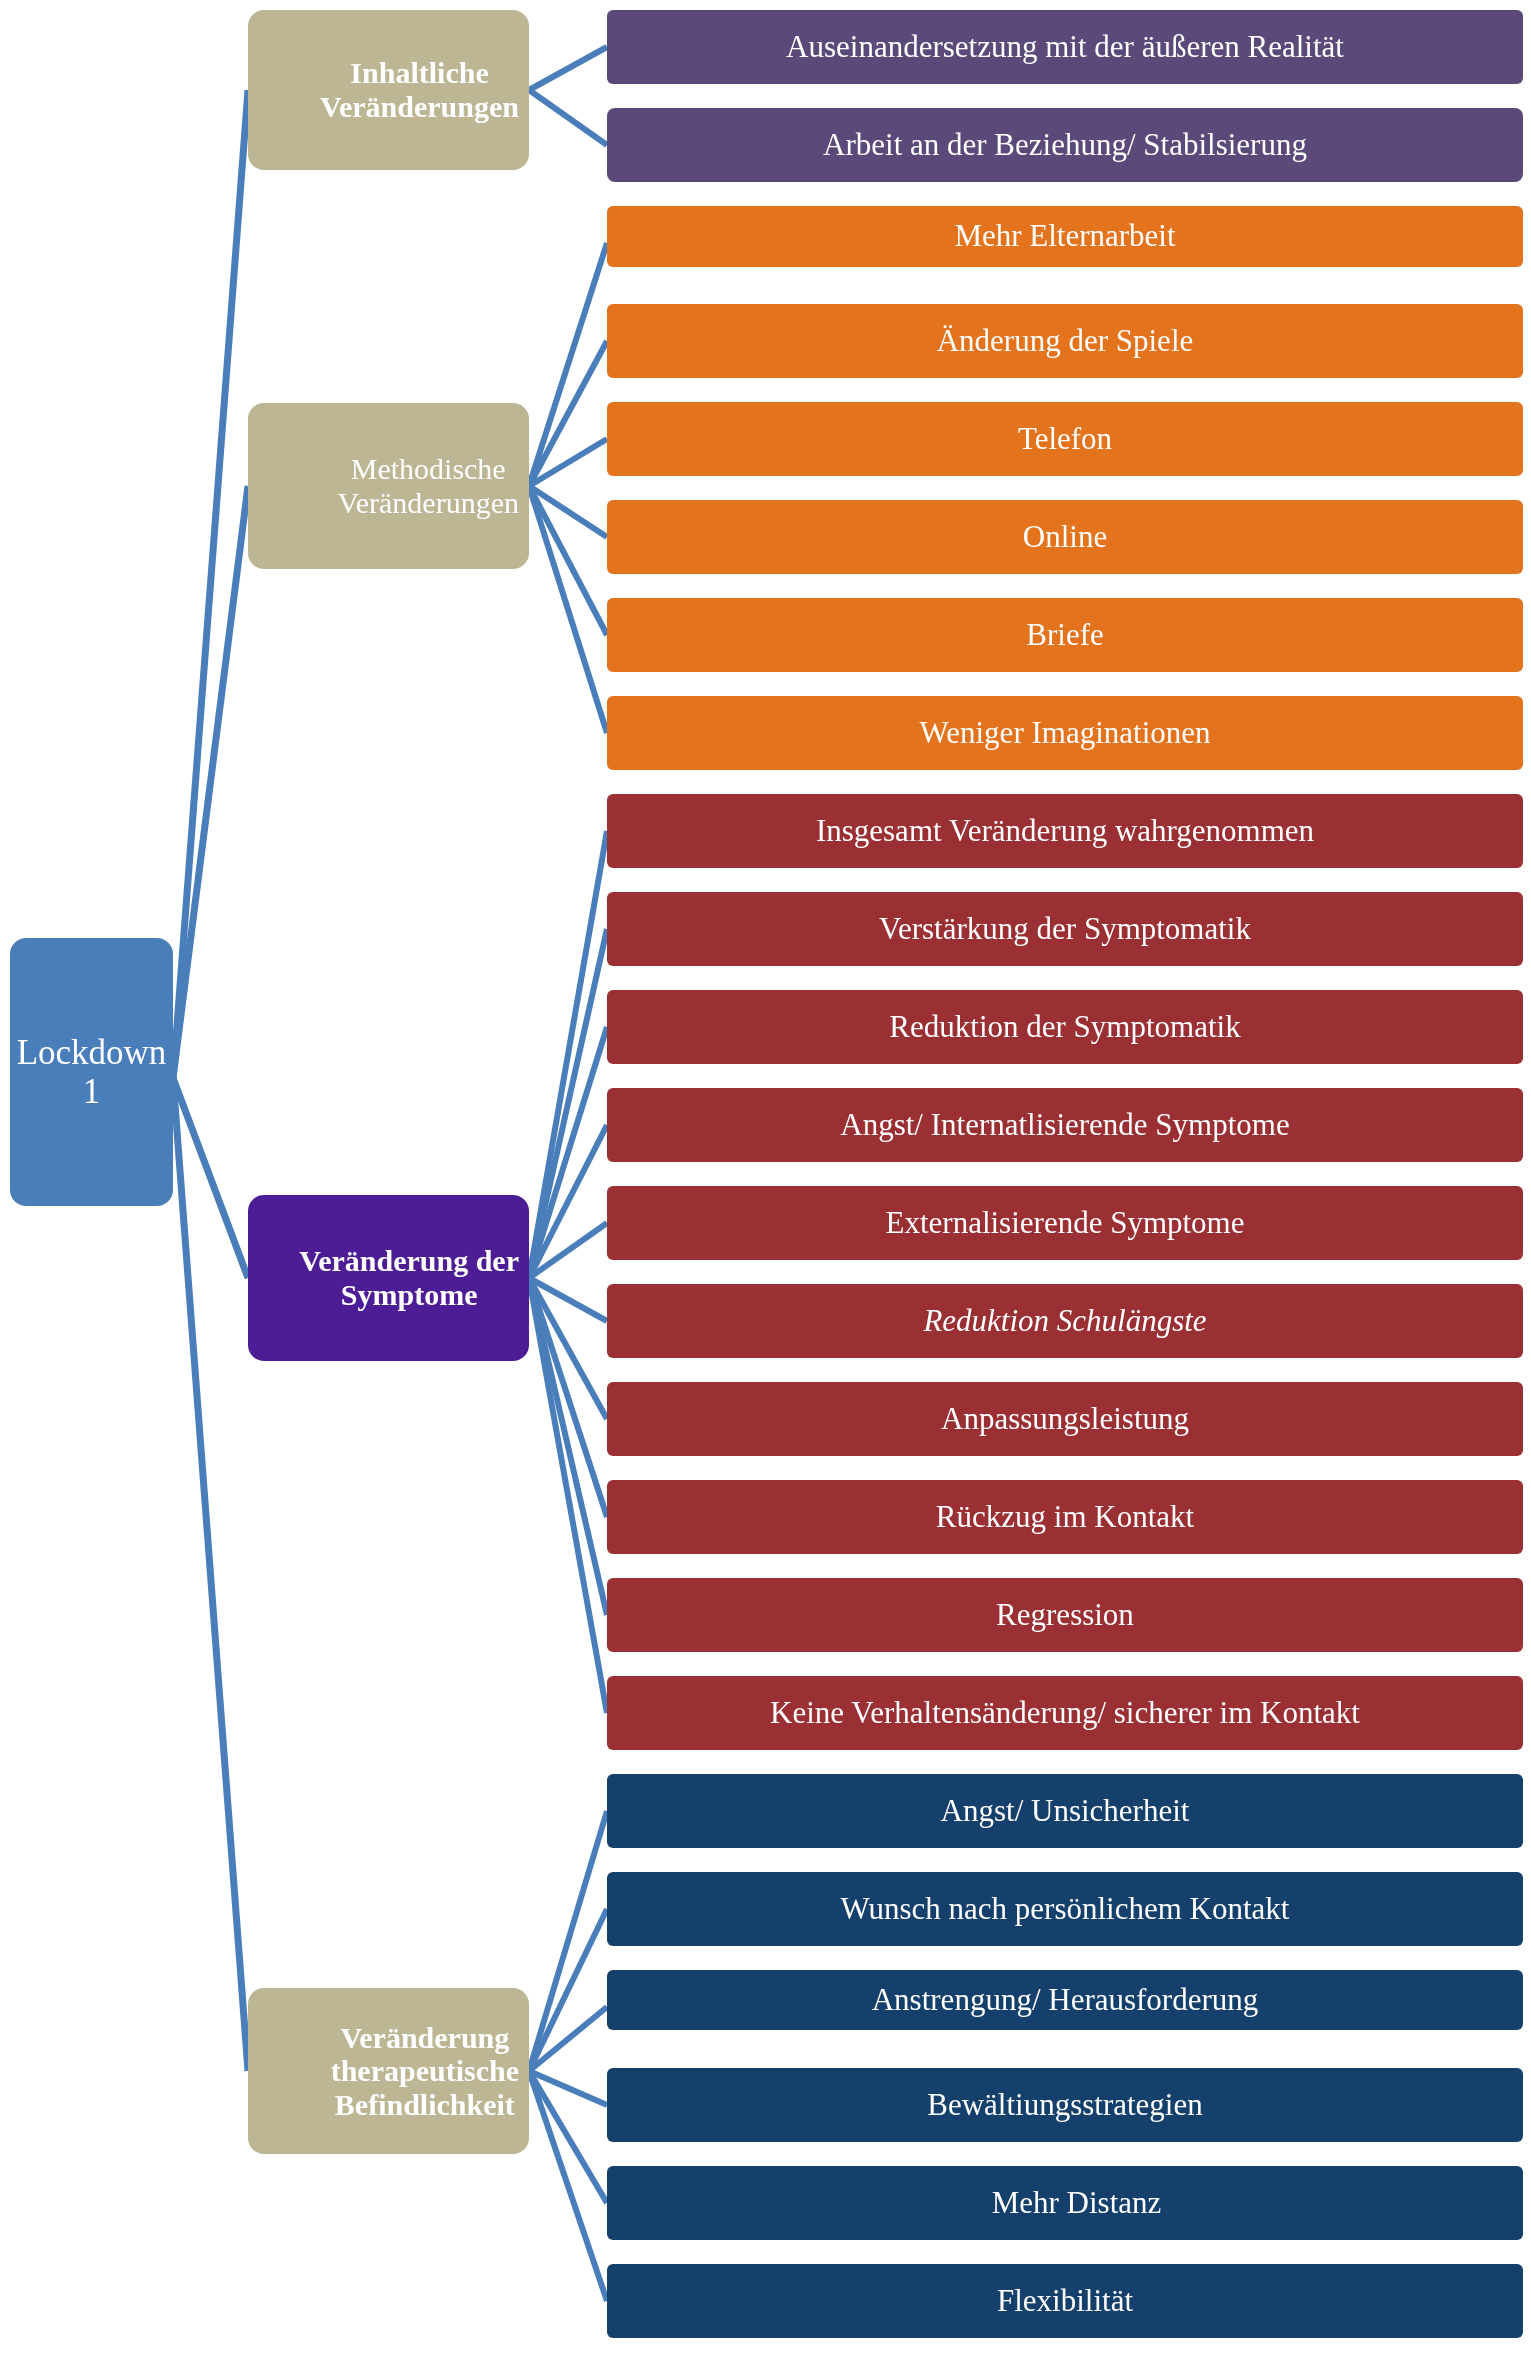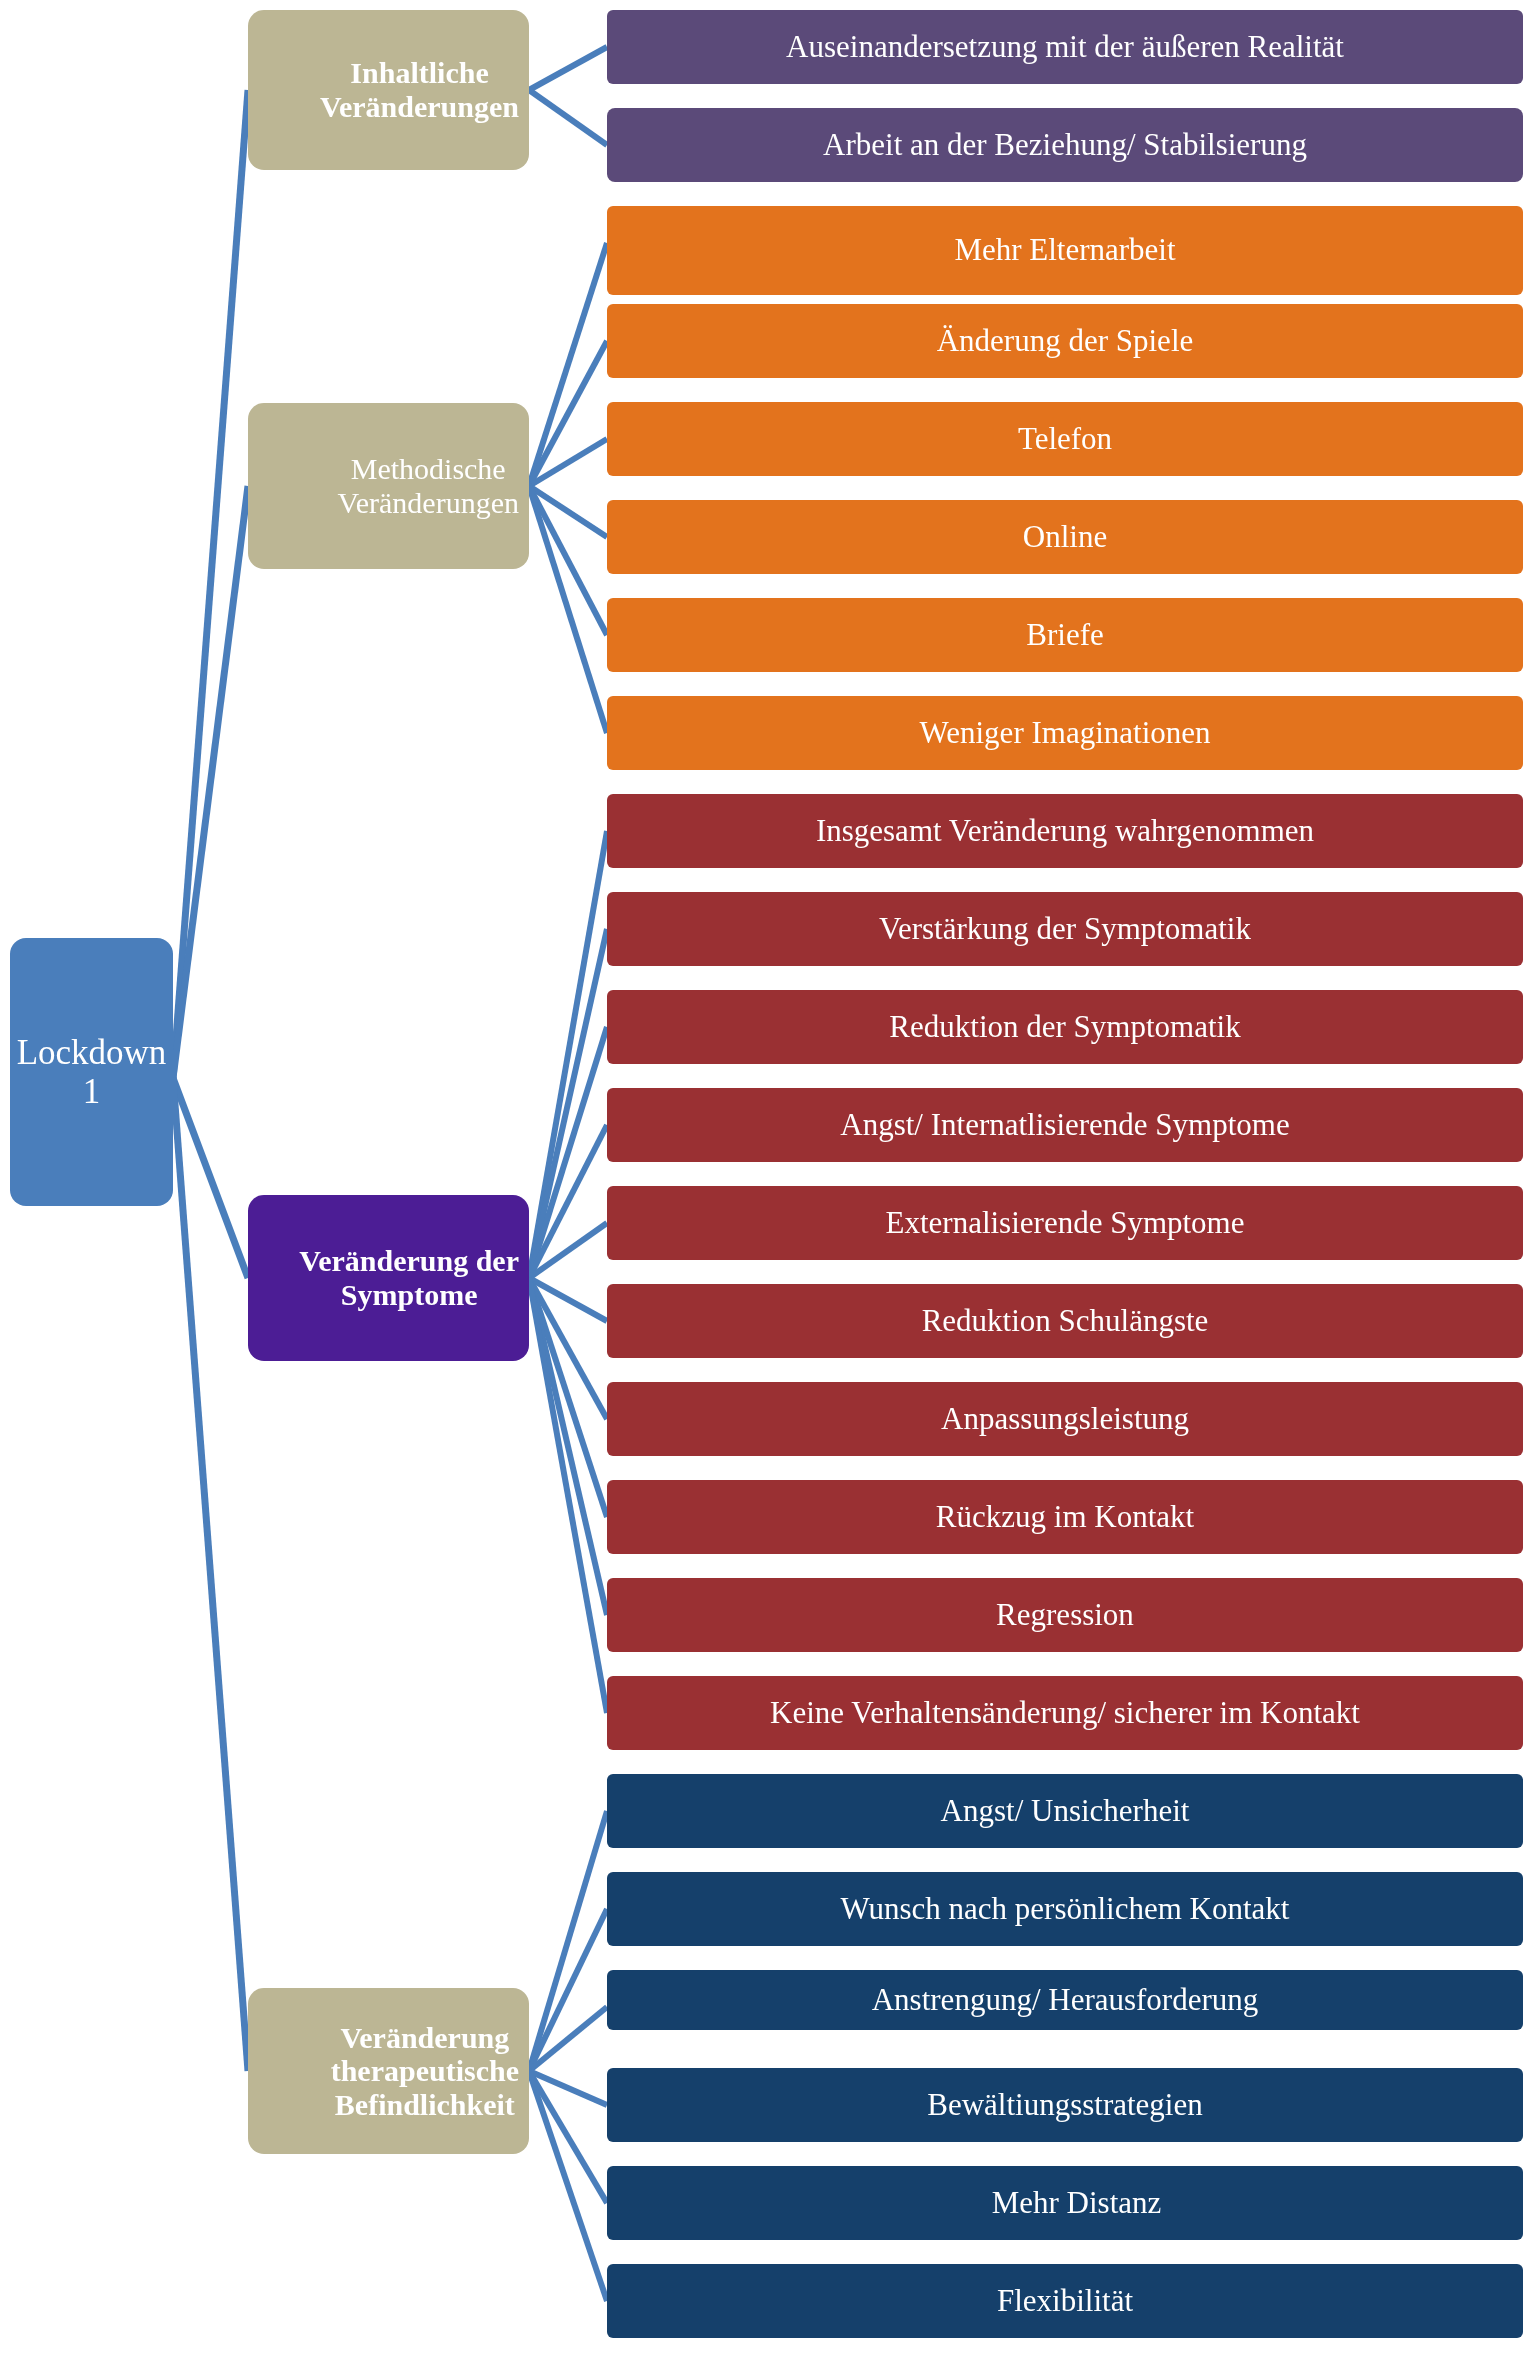--- a/index.html
+++ b/index.html
@@ -96,21 +96,21 @@
       <line x1="529" y1="2071" x2="607" y2="2203" stroke="#4a7ebb" stroke-width="6" stroke-linecap="butt"></line>
       <line x1="529" y1="2071" x2="607" y2="2301" stroke="#4a7ebb" stroke-width="6" stroke-linecap="butt"></line>
     </svg>
   <div id="nodes">
       <div class="node leaf-node leaf-purple" style="left: 607px; top: 10px; width: 916px; height: 74px; background: rgb(91, 74, 121);">
         <span>Auseinandersetzung mit der äußeren Realität</span>
       </div>
       <div class="node leaf-node leaf-purple" style="left: 607px; top: 108px; width: 916px; height: 74px; background: rgb(91, 74, 121); border-radius: 8px;">
         <span>Arbeit an der Beziehung/ Stabilsierung</span>
       </div>
-      <div class="node leaf-node leaf-orange" style="left: 607px; top: 206px; width: 916px; height: 89px; background: rgb(227, 115, 29);">
+      <div class="node leaf-node leaf-orange" style="left: 607px; top: 206px; width: 916px; height: 61px; background: rgb(227, 115, 29);">
         <span>Mehr Elternarbeit</span>
       </div>
       <div class="node leaf-node leaf-orange" style="left: 607px; top: 304px; width: 916px; height: 74px; background: rgb(227, 115, 29);">
         <span>Änderung der Spiele</span>
       </div>
       <div class="node leaf-node leaf-orange" style="left: 607px; top: 402px; width: 916px; height: 74px; background: rgb(227, 115, 29);">
         <span>Telefon</span>
       </div>
       <div class="node leaf-node leaf-orange" style="left: 607px; top: 500px; width: 916px; height: 74px; background: rgb(227, 115, 29);">
         <span>Online</span>
@@ -129,21 +129,21 @@
       </div>
       <div class="node leaf-node leaf-maroon" style="left: 607px; top: 990px; width: 916px; height: 74px; background: rgb(154, 48, 51);">
         <span>Reduktion der Symptomatik</span>
       </div>
       <div class="node leaf-node leaf-maroon" style="left: 607px; top: 1088px; width: 916px; height: 74px; background: rgb(154, 48, 51);">
         <span>Angst/ Internatlisierende Symptome</span>
       </div>
       <div class="node leaf-node leaf-maroon" style="left: 607px; top: 1186px; width: 916px; height: 74px; background: rgb(154, 48, 51);">
         <span>Externalisierende Symptome</span>
       </div>
-      <div class="node leaf-node leaf-maroon" style="left: 607px; top: 1284px; width: 916px; height: 74px; background: rgb(154, 48, 51);">
+      <div class="node leaf-node leaf-maroon" style="left: 607px; top: 1284px; width: 916px; height: 74px; background: rgb(154, 48, 51); font-style: italic;">
         <span>Reduktion Schulängste</span>
       </div>
       <div class="node leaf-node leaf-maroon" style="left: 607px; top: 1382px; width: 916px; height: 74px; background: rgb(154, 48, 51);">
         <span>Anpassungsleistung</span>
       </div>
       <div class="node leaf-node leaf-maroon" style="left: 607px; top: 1480px; width: 916px; height: 74px; background: rgb(154, 48, 51);">
         <span>Rückzug  im Kontakt</span>
       </div>
       <div class="node leaf-node leaf-maroon" style="left: 607px; top: 1578px; width: 916px; height: 74px; background: rgb(154, 48, 51);">
         <span>Regression</span>

